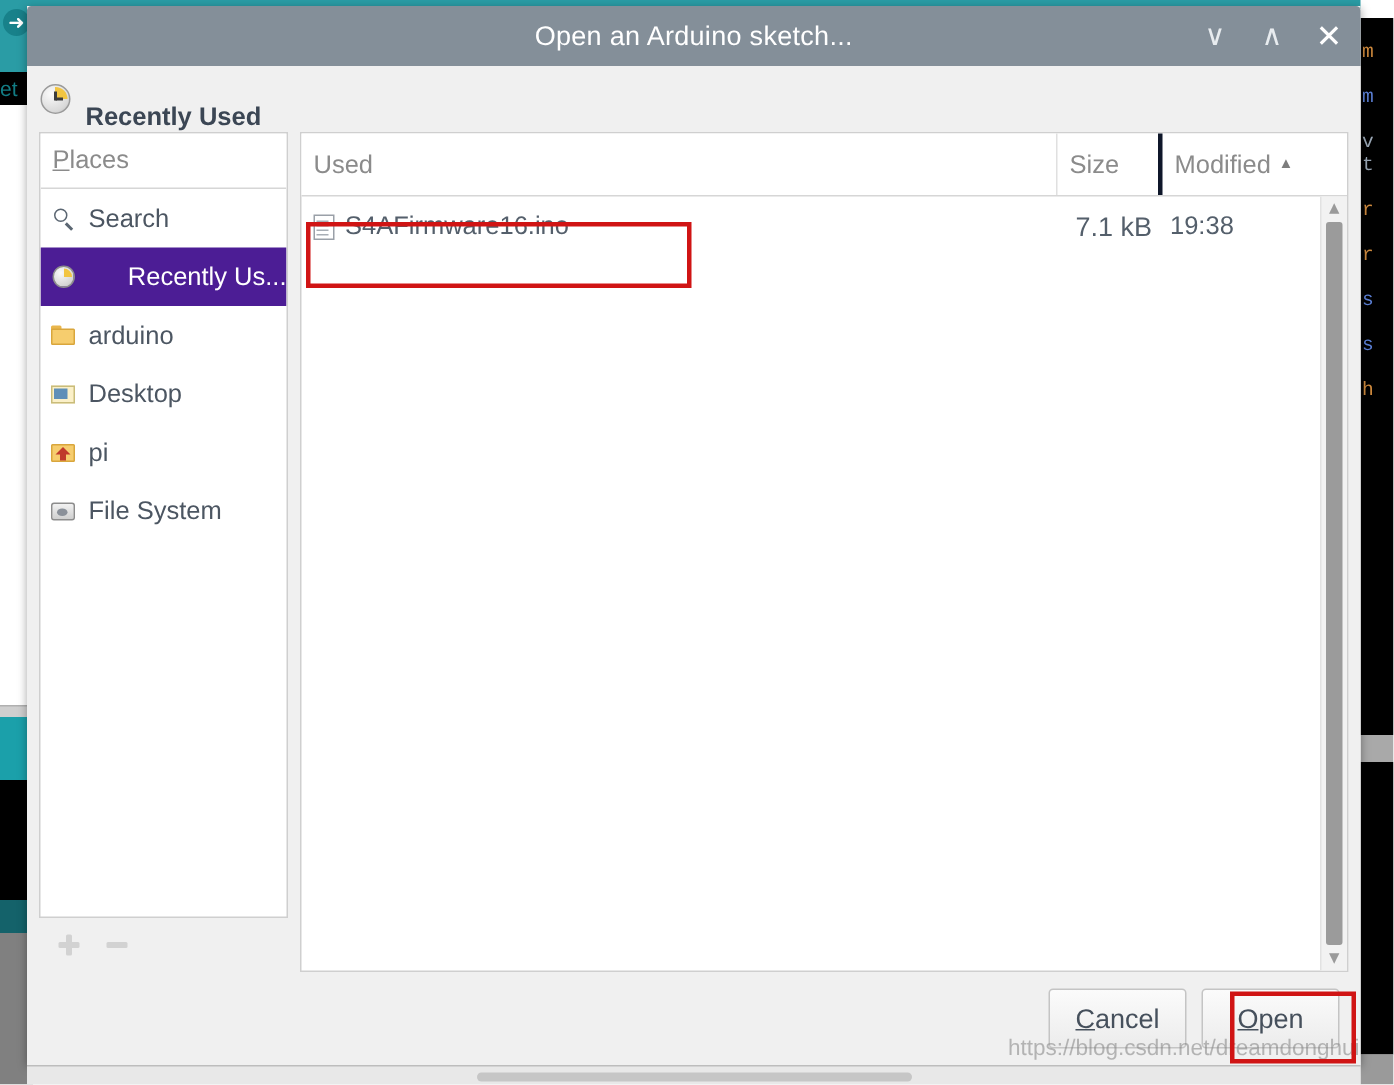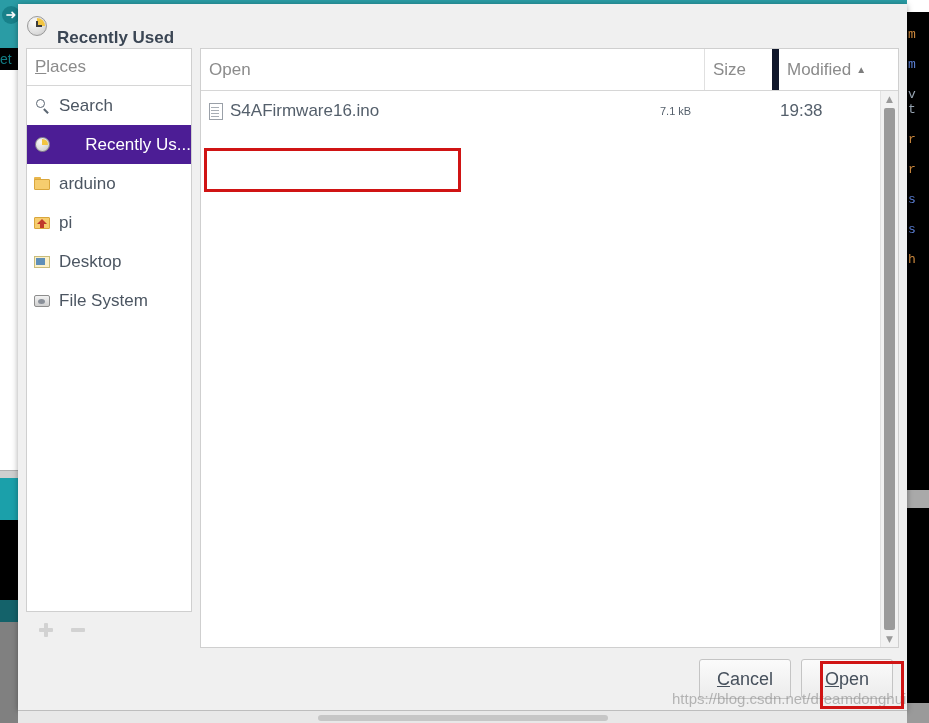--- a/index.html
+++ b/index.html
@@ -455,51 +455,51 @@
     align-items: center;
     font-size: 17px;
     color: #8b8b8b;
     padding-left: 8px;
     box-sizing: border-box;
     cursor: pointer;
     position: relative;
   }
   .fh-name { flex: 1 1 auto; }
   .fh-size { width: 68px; border-left: 1px solid #e0e0e0; }
-  .fh-mod  { width: 126px; border-left: 7px solid #0f172a; }
+  .fh-mod  { width: 126px; border-left: 3px solid #0f172a; }
   .sort-arrow {
     margin-left: 5px;
     font-size: 10px;
     color: #7d7d7d;
   }
   #file-rows {
     flex: 1 1 auto;
     overflow: hidden;
     position: relative;
   }
   .file-row {
     height: 40px;
     display: flex;
     align-items: center;
     cursor: pointer;
-    gap: 44px;
   }
   .fr-name {
     flex: 1 1 auto;
     display: flex;
     align-items: center;
     padding-left: 8px;
     font-size: 17px;
     color: #545f6b;
     min-width: 0;
   }
   .fr-size {
     width: 68px;
-    font-size: 11px;
+    font-size: 18px;
     color: #545f6b;
+    text-align: right;
     padding-right: 4px;
     box-sizing: border-box;
   }
   .fr-mod {
     width: 126px;
     font-size: 17px;
     color: #545f6b;
     padding-left: 8px;
     box-sizing: border-box;
   }
@@ -662,20 +662,28 @@
     <div class="code-line">&nbsp;</div>
     <div class="code-line c-orange">h</div>
   </div>
   <div class="ide-right-statusline"></div>
   <div class="ide-right-console"></div>
   <div class="ide-right-bottom"></div>
 </div>
 
 <div id="dialog">
 
+  <div id="titlebar">
+    <div id="titlebar-title">Open an Arduino sketch...</div>
+    <div class="win-buttons">
+      <div class="win-btn">∨</div>
+      <div class="win-btn">∧</div>
+      <div class="win-btn close">✕</div>
+    </div>
+  </div>
 
   <div id="dialog-body">
 
     <div id="location-bar">
       <div id="recent-icon">
         <div class="clock-face"></div>
         <div class="clock-pie"></div>
         <div class="clock-hand-h"></div>
         <div class="clock-hand-m"></div>
       </div>
@@ -710,37 +718,37 @@
 
           <div class="place-row">
             <span class="place-icon ic-folder">
               <span class="tab"></span>
                 <span class="body"></span>
             </span>
             <span class="place-label">arduino</span>
           </div>
 
           <div class="place-row">
+            <span class="place-icon ic-desktop">
+              <span class="screen"></span>
+                <span class="inner"></span>
+            </span>
+            <span class="place-label">Desktop</span>
+          </div>
+
+          <div class="place-row">
             <span class="place-icon ic-home">
               <span class="body"></span>
                 <span class="roof"></span>
                 <span class="door"></span>
             </span>
             <span class="place-label">pi</span>
           </div>
 
           <div class="place-row">
-            <span class="place-icon ic-desktop">
-              <span class="screen"></span>
-                <span class="inner"></span>
-            </span>
-            <span class="place-label">Desktop</span>
-          </div>
-
-          <div class="place-row">
             <span class="place-icon ic-drive">
               <span class="body"></span>
                 <span class="dot"></span>
             </span>
             <span class="place-label">File System</span>
           </div>
 
         </div>
 
         <div id="places-actions">
@@ -751,21 +759,21 @@
           <div class="pa-btn">
             <span class="h"></span>
           </div>
         </div>
       </div>
 
       <div id="file-pane">
 
         <div id="file-header">
           <div class="fh-cell fh-name">
-            <span>Open</span>
+            <span>Used</span>
           </div>
           <div class="fh-cell fh-size">
             <span>Size</span>
           </div>
           <div class="fh-cell fh-mod">
             <span>Modified</span>
             <span class="sort-arrow">▲</span>
           </div>
         </div>
 

